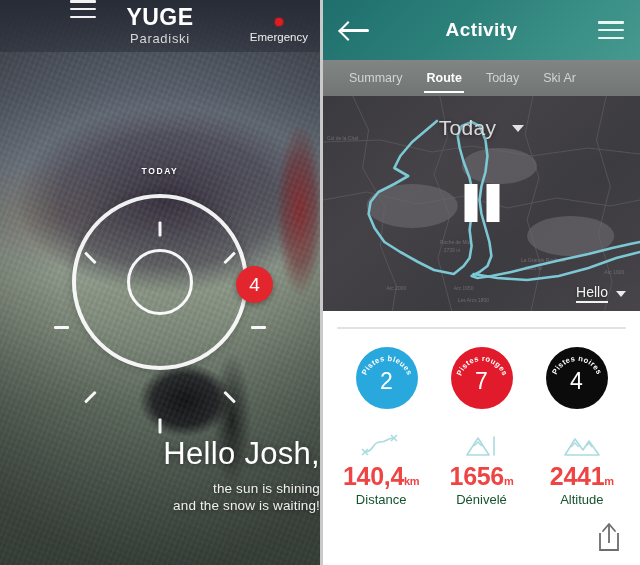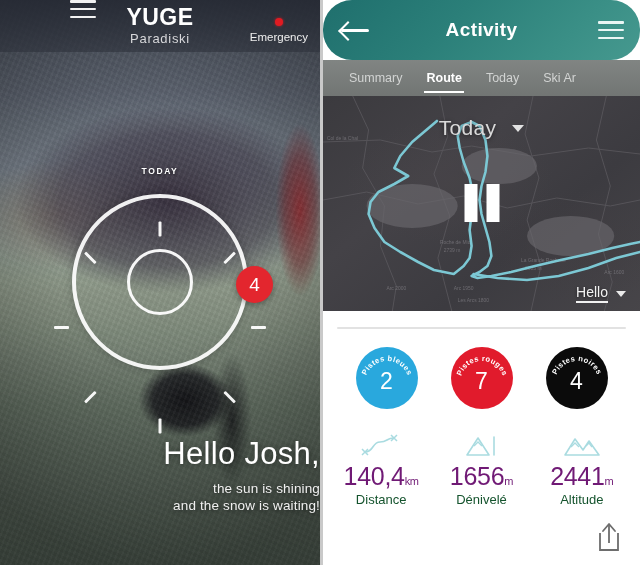--- a/index.html
+++ b/index.html
@@ -94,21 +94,21 @@
   .greet-l2 { margin-top:2px; }
 
   
   .panel-right {
     position:relative; width:320px; height:565px; overflow:hidden;
     background:#ffffff; border-left:3px solid #c9c9c9;
   }
   .topbar-right {
     position:relative; height:60px;
     background: linear-gradient(135deg, #1f6f6d 0%, #2b7f79 40%, #3a8f86 75%, #46998f 100%);
-    display:flex; align-items:center;border-radius:29px;
+    display:flex; align-items:center;
   }
   .back-arrow { width:30px; height:20px; margin-left:18px; position:relative; cursor:pointer; }
   .back-arrow::before { content:""; position:absolute; left:0; top:9px; width:28px; height:2.5px; background:#fff; border-radius:2px; }
   .back-arrow::after { content:""; position:absolute; left:0; top:4px; width:12px; height:12px; border-left:2.5px solid #fff; border-bottom:2.5px solid #fff; transform:rotate(45deg); }
   .activity-title { position:absolute; left:0; right:0; text-align:center; font-size:19px; font-weight:700; color:#fff; letter-spacing:.4px; pointer-events:none; }
   .hamburger-r { position:absolute; right:16px; width:26px; height:18px; display:flex; flex-direction:column; justify-content:space-between; cursor:pointer; }
   .hamburger-r i { display:block; height:2.5px; background:#eaf6f4; border-radius:1px; }
 
   .tabs {
     position:relative; height:36px; display:flex; align-items:center;
@@ -142,21 +142,21 @@
 
   .pistes { display:flex; justify-content:space-around; align-items:center; margin-top:18px; padding:0 16px; }
   .piste { position:relative; width:62px; height:62px; border-radius:50%; display:flex; align-items:center; justify-content:center; cursor:pointer; }
   .piste .num { font-size:23px; color:#fff; font-weight:400; margin-top:7px; }
   .piste svg.arc { position:absolute; left:0; top:0; width:62px; height:62px; }
   .piste svg.arc text { font-size:7.6px; fill:#fff; font-family:"Liberation Sans", sans-serif; font-weight:600; letter-spacing:.4px; }
 
   .stats { display:flex; justify-content:space-around; margin-top:22px; padding:0 8px; }
   .stat { text-align:center; width:96px; }
   .stat-icon { height:28px; display:flex; align-items:flex-end; justify-content:center; }
-  .stat-val { margin-top:3px; font-size:25px; color:#701a75; font-weight:400; letter-spacing:-.3px; }
+  .stat-val { margin-top:3px; font-size:25px; color:#ef4444; font-weight:700; letter-spacing:-.3px; }
   .stat-val .unit { font-size:11px; }
   .stat-lbl { font-size:13px; color:#14532d; margin-top:1px; }
 
   .share-btn { position:absolute; right:16px; bottom:12px; width:30px; height:32px; cursor:pointer; }
 </style>
 </head>
 <body>
 
 <div class="stage">
 

